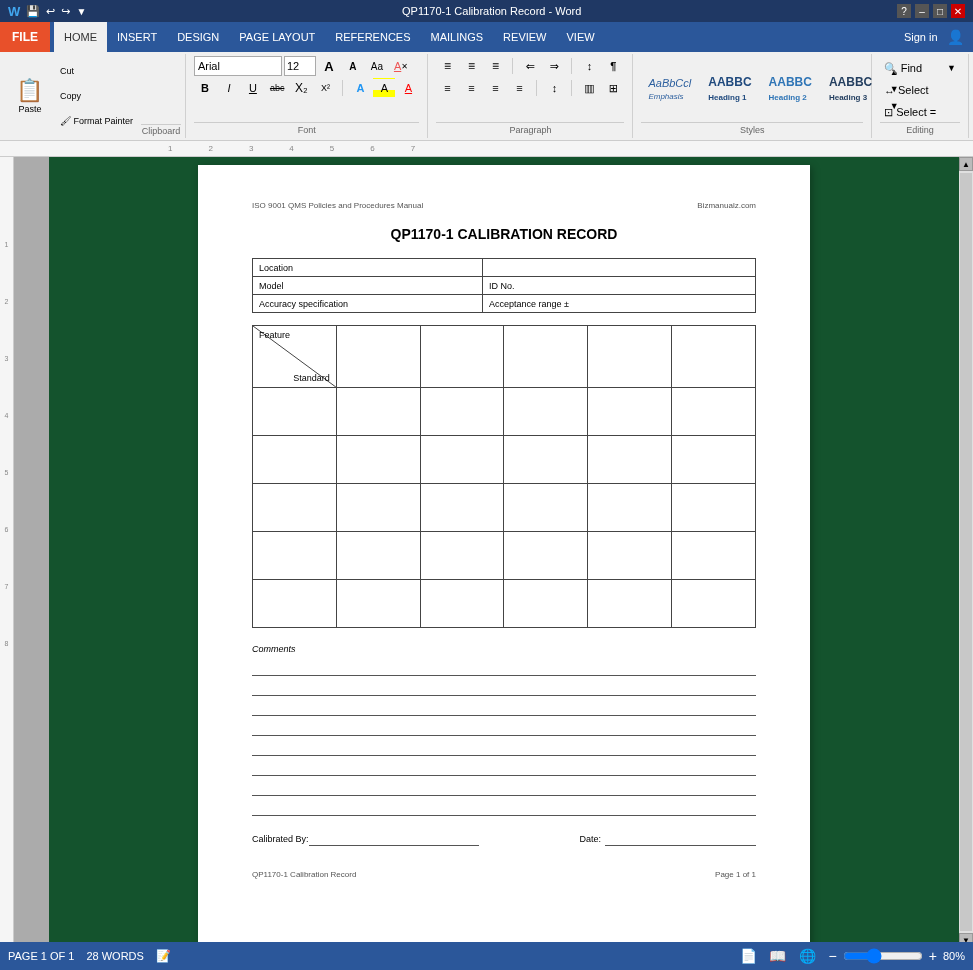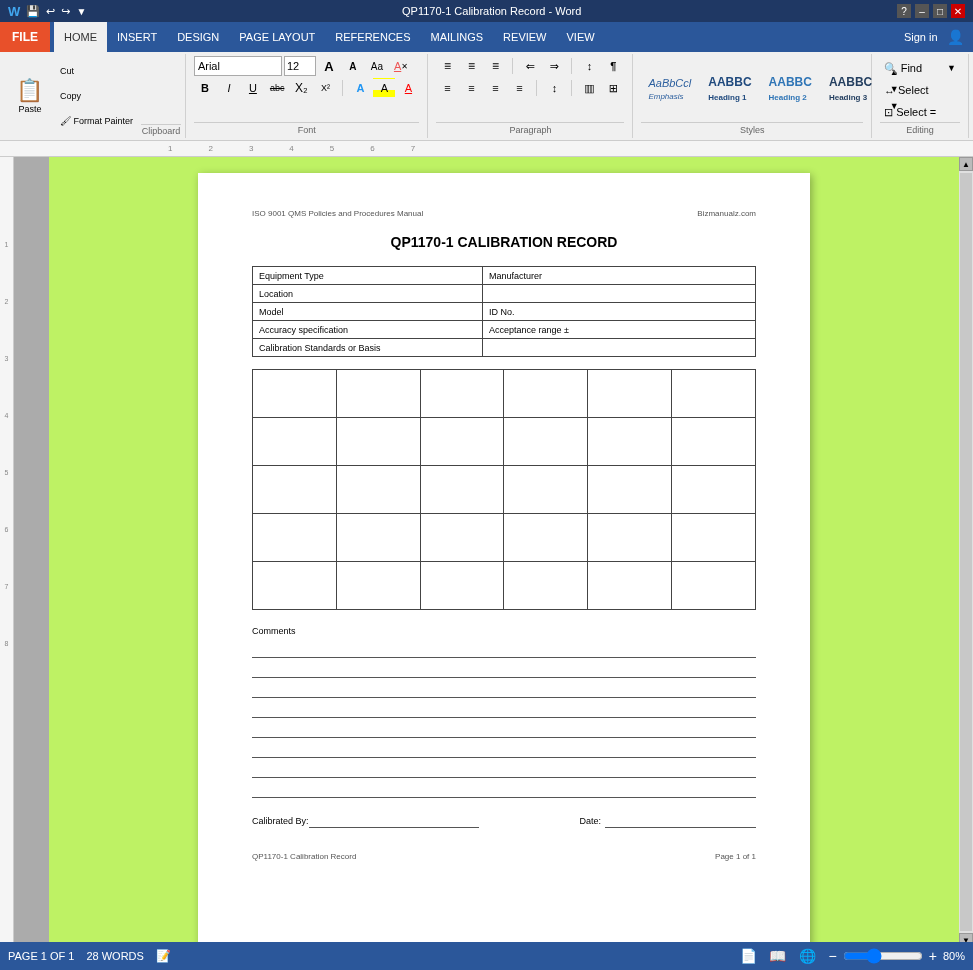--- a/index.html
+++ b/index.html
@@ -54,21 +54,21 @@
     
     .ruler { height: 16px; background: #f5f5f5; border-bottom: 1px solid #ccc; display: flex; align-items: center; padding: 0 8px; font-size: 8px; color: #888; position: relative; }
 
     
     .main-area { display: flex; height: calc(970px - 22px - 30px - 84px - 16px - 28px); }
 
     
     .side-ruler { width: 14px; background: #f5f5f5; border-right: 1px solid #ccc; display: flex; flex-direction: column; align-items: center; padding-top: 4px; font-size: 7px; color: #888; }
 
     
-    .doc-area { flex: 1; overflow-y: auto; background: #bef264; padding: 16px 30px; margin-left: 35px; }
+    .doc-area { flex: 1; overflow-y: auto; background: #14532d; padding: 8px 30px; margin-left: 35px; }
 
     
     .page { background: white; width: 612px; min-height: 800px; margin: 0 auto; padding: 36px 54px; box-shadow: 2px 2px 8px rgba(0,0,0,0.3); }
 
     .page-header { display: flex; justify-content: space-between; margin-bottom: 16px; font-size: 8px; color: #555; }
 
     .doc-title { text-align: center; font-size: 14px; font-weight: bold; margin-bottom: 16px; }
 
     
     .info-table { width: 100%; border-collapse: collapse; margin-bottom: 12px; }
@@ -77,21 +77,21 @@
     .info-table td.value { }
 
     
     .feature-table { width: 100%; border-collapse: collapse; margin-bottom: 16px; }
     .feature-table td { border: 1px solid #444; height: 48px; width: 16.6%; }
     .diagonal-cell { position: relative; width: 88px; }
     .cell-feature { position: absolute; top: 6px; left: 6px; font-size: 9px; }
     .cell-standard { position: absolute; bottom: 6px; right: 6px; font-size: 9px; }
 
     
-    .comments-section { margin-bottom: 16px; }
+    .comments-section { margin-bottom: 16px; font-style: italic; }
     .comments-label { font-size: 9px; margin-bottom: 4px; }
     .comment-line { border-bottom: 1px solid #555; height: 18px; margin-bottom: 2px; width: 100%; }
 
     
     .sig-row { display: flex; justify-content: space-between; margin-top: 16px; }
     .sig-field { display: flex; flex-direction: column; width: 45%; }
     .sig-label { font-size: 9px; margin-bottom: 2px; }
     .sig-line { border-bottom: 1px solid #555; height: 14px; }
 
     
@@ -281,45 +281,51 @@
 
       <div class="page-header">
         <span>ISO 9001 QMS Policies and Procedures Manual</span>
         <span>Bizmanualz.com</span>
       </div>
 
       <div class="doc-title">QP1170-1 CALIBRATION RECORD</div>
 
       <table class="info-table">
         <tbody>
-            <tr>
-          <td class="label">Equipment Type</td>
-          <td class="value">Manufacturer</td>
-        </tr>
         <tr>
           <td class="label">Location</td>
           <td class="value"></td>
         </tr>
         <tr>
           <td class="label">Model</td>
           <td class="value">ID No.</td>
         </tr>
         <tr>
           <td class="label">Accuracy specification</td>
           <td class="value">Acceptance range  ±</td>
         </tr>
-        <tr>
-          <td class="label">Calibration Standards or Basis</td>
-          <td class="value"></td>
-        </tr>
       </tbody>
         </table>
 
       <table class="feature-table">
         <tbody>
+            <tr>
+          <td class="diagonal-cell" style="position:relative;height:62px;">
+            <svg style="position:absolute;top:0;left:0;width:100%;height:100%;">
+              <line x1="0" y1="0" x2="100%" y2="100%" stroke="#444" stroke-width="1"></line>
+            </svg>
+            <span class="cell-feature" style="position:absolute;top:4px;left:6px;font-size:9px;">Feature</span>
+            <span class="cell-standard" style="position:absolute;bottom:4px;right:6px;font-size:9px;">Standard</span>
+          </td>
+          <td></td>
+          <td></td>
+          <td></td>
+          <td></td>
+          <td></td>
+        </tr>
         <tr>
           <td></td>
           <td></td>
           <td></td>
           <td></td>
           <td></td>
           <td></td>
         </tr>
         <tr>
           <td></td>

